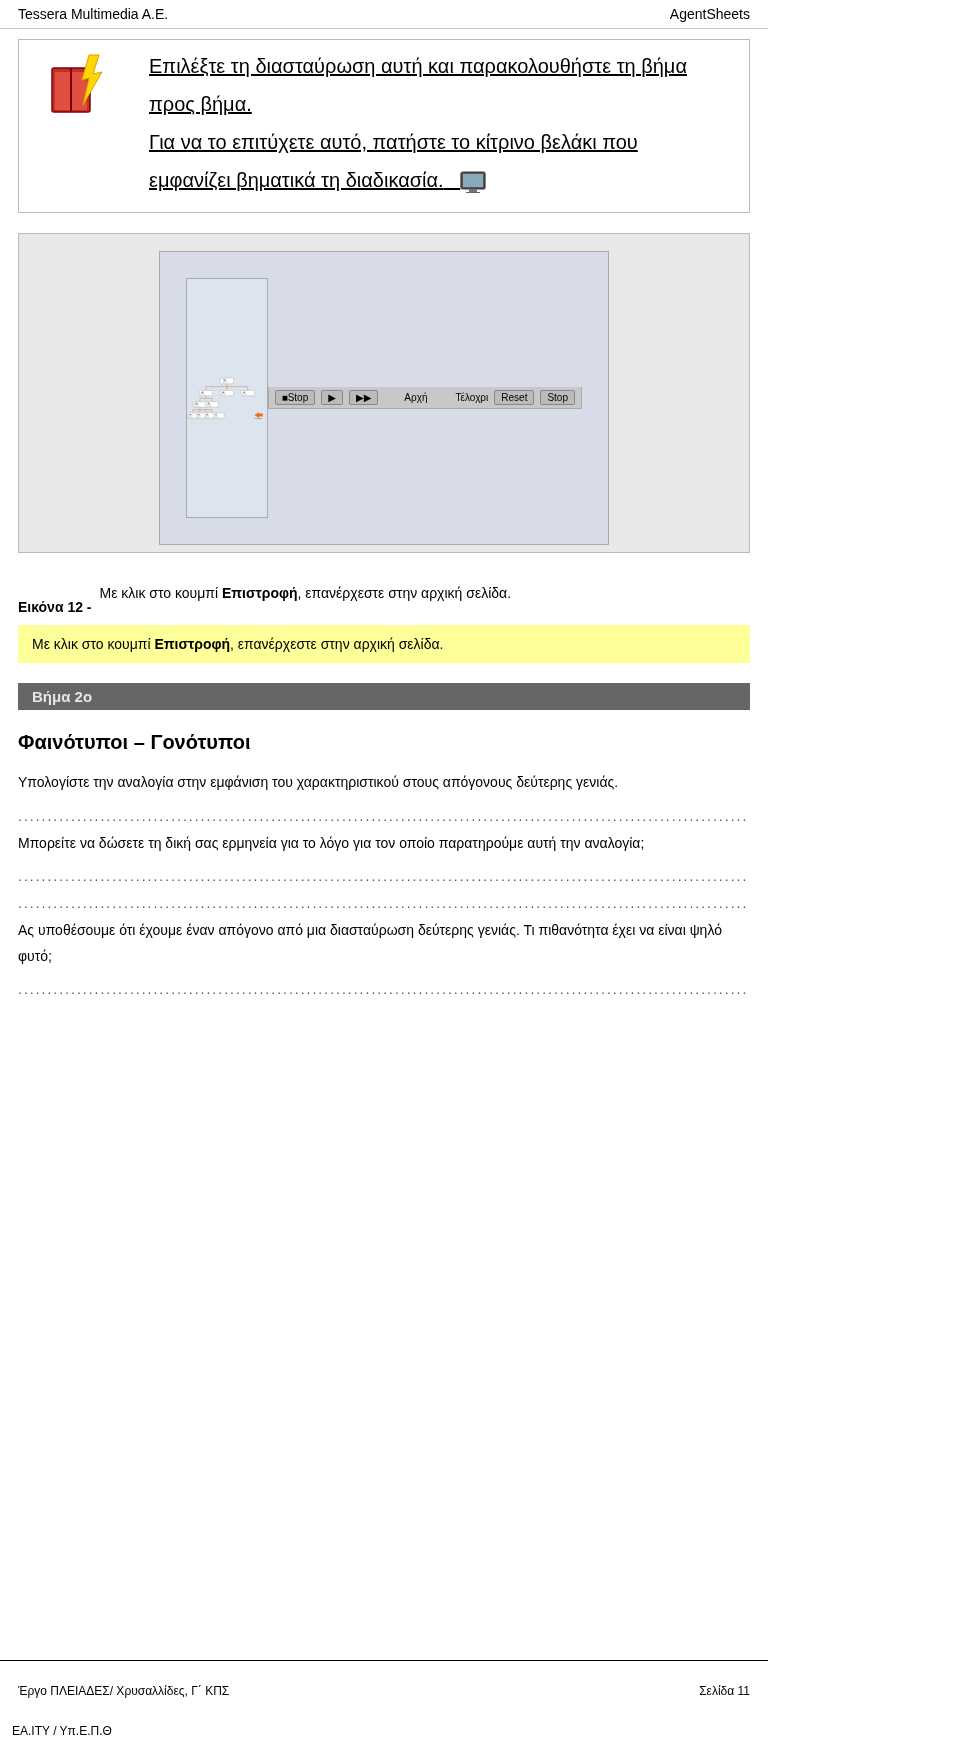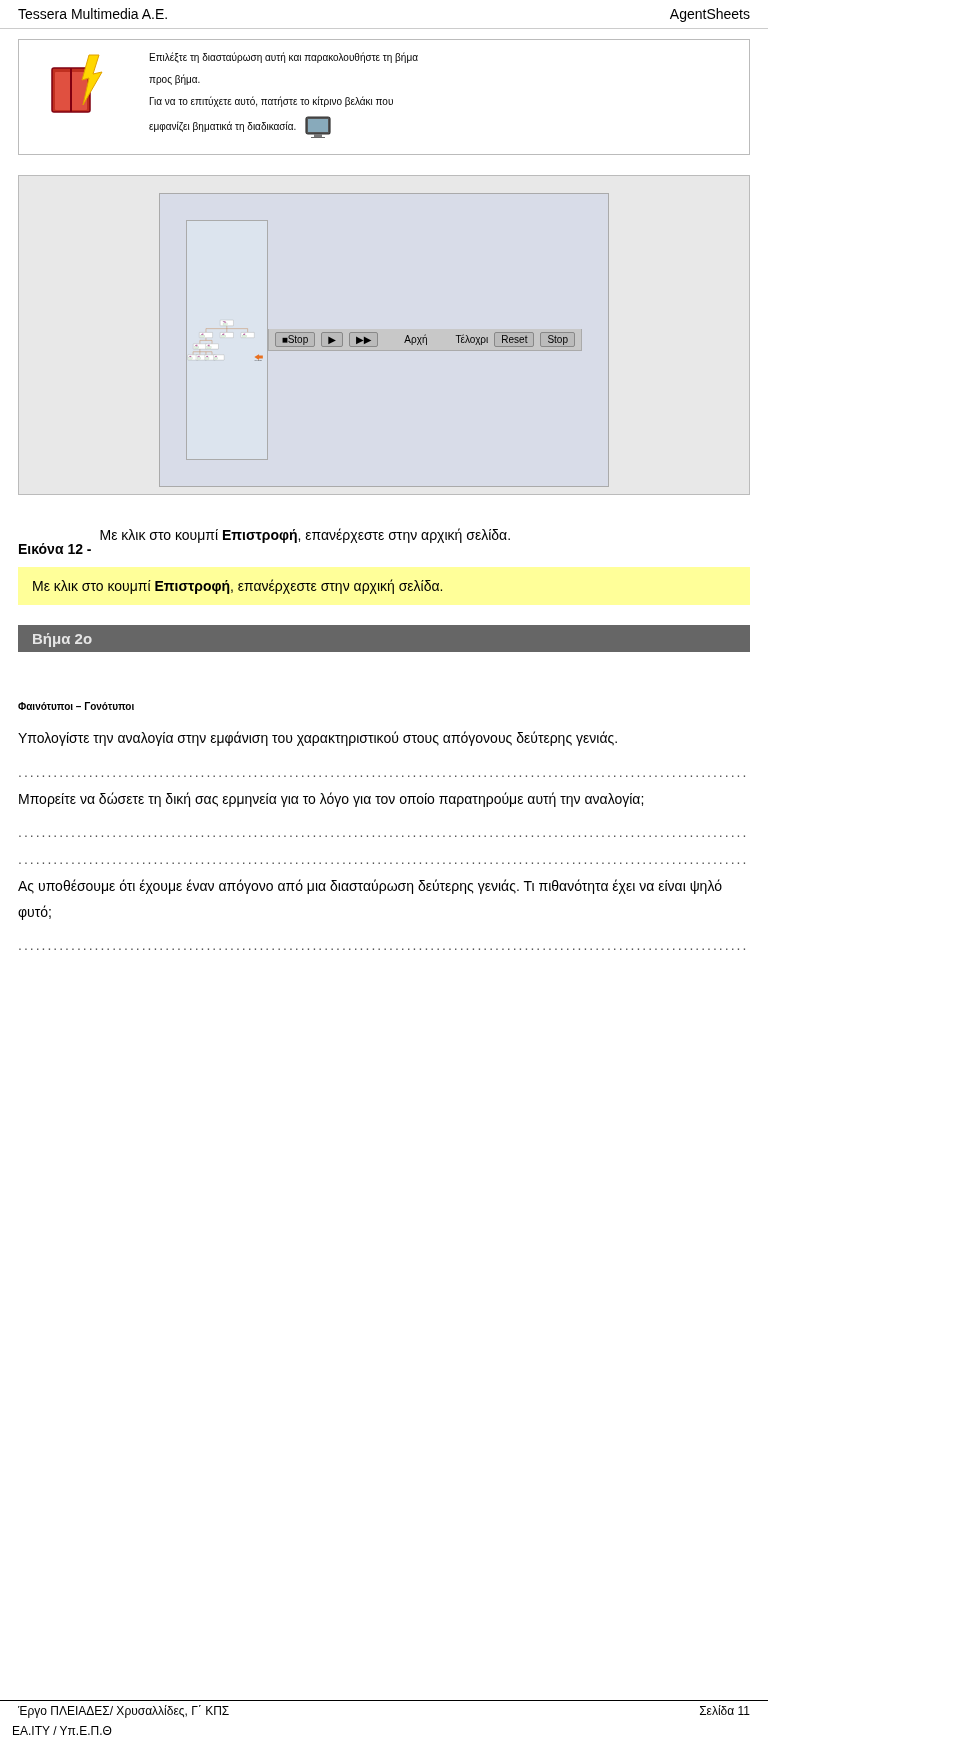--- a/index.html
+++ b/index.html
@@ -38,23 +38,24 @@
       width: 110px;
       min-width: 110px;
       display: flex;
       flex-direction: column;
       align-items: center;
       justify-content: center;
       gap: 6px;
     }
     .top-text {
       flex: 1;
-      font-size: 10px;
+      font-size: 20px;
       line-height: 1.6;
       padding-left: 10px;
+      text-decoration: underline;
     }
     .top-text p {
       margin-bottom: 6px;
     }
     
     .image-section {
       display: flex;
       justify-content: center;
       margin: 10px 18px;
       border: 1px solid #bbb;
@@ -100,21 +101,21 @@
       letter-spacing: 2px;
       color: #555;
       display: block;
       margin-bottom: 2px;
     }
     
     .footer {
       border-top: 1px solid #000;
       display: flex;
       justify-content: space-between;
-      padding: 3px 18px;
+      padding: 23px 18px;
       font-size: 12px;
       margin-top: auto;
       margin-left: 0;
       margin-right: 0;
     }
     .footer-sub {
       padding: 3px 12px;
       font-size: 12px;
     }
     
@@ -323,21 +324,21 @@
     <span>
       Με κλικ στο κουμπί <strong>Επιστροφή</strong>, επανέρχεστε στην αρχική σελίδα.
     </span>
   </div>
 
   <div class="step-banner">
     <span>Βήμα 2ο</span>
   </div>
 
   <div class="body-section">
-    <p style="font-weight:bold; font-size:10px; margin-bottom:10px;margin-top:32px;">Φαινότυποι – Γονότυποι</p>
+    <p style="font-weight:bold; font-size:20px; margin-bottom:10px;">Φαινότυποι – Γονότυποι</p>
     <p>Υπολογίστε την αναλογία στην εμφάνιση του χαρακτηριστικού στους απόγονους δεύτερης γενιάς.</p>
     <span class="dots">............................................................................................................................</span>
     <p>Μπορείτε να δώσετε τη δική σας ερμηνεία για το λόγο για τον οποίο παρατηρούμε αυτή την αναλογία;</p>
     <span class="dots">............................................................................................................................</span>
     <span class="dots">............................................................................................................................</span>
     <p>Ας υποθέσουμε ότι έχουμε έναν απόγονο από μια διασταύρωση δεύτερης γενιάς. Τι πιθανότητα έχει να είναι ψηλό φυτό;</p>
     <span class="dots">............................................................................................................................</span>
   </div>
 
   <div style="flex:1;"></div>

